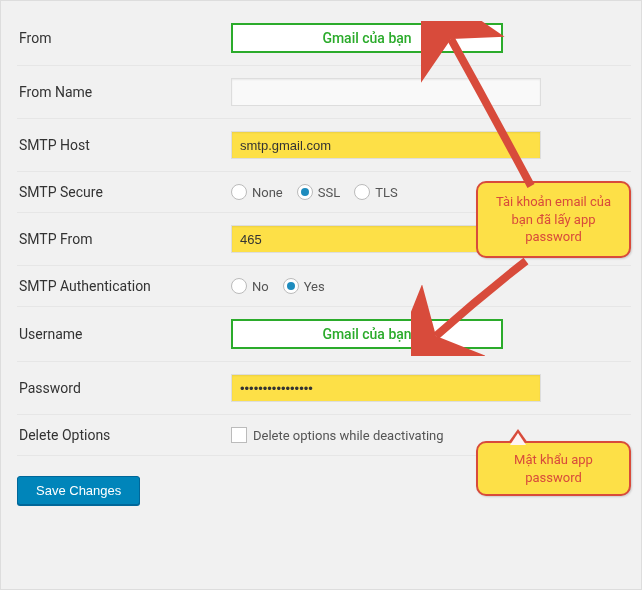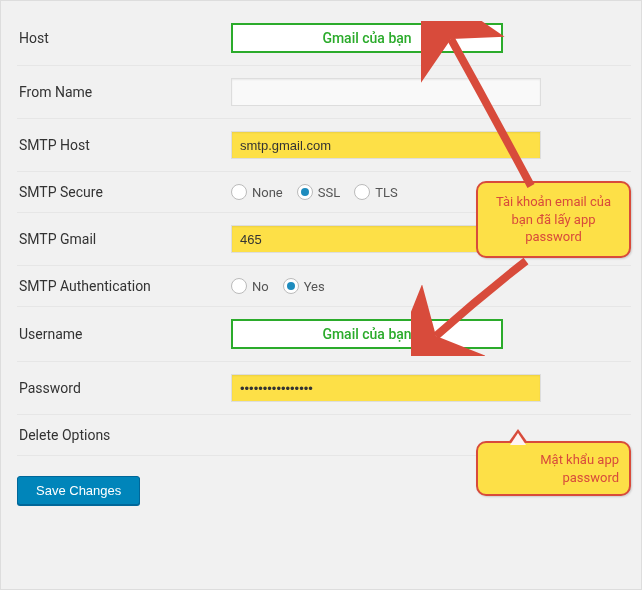--- a/index.html
+++ b/index.html
@@ -154,21 +154,21 @@
     position: absolute;
     pointer-events: none;
   }
 </style>
 </head>
 <body>
 
 <div class="page">
 
   <div class="form-row">
-    <div class="label">Host</div>
+    <div class="label">From</div>
     <div class="field">
       <div class="highlight-box">Gmail của bạn</div>
     </div>
   </div>
 
   <div class="form-row">
     <div class="label">From Name</div>
     <div class="field">
       <input class="text-input blurred" type="text" value="" style="">
     </div>
@@ -193,21 +193,21 @@
         <span>SSL</span>
       </label>
       <label class="radio-option">
         <span class="radio"></span>
         <span>TLS</span>
       </label>
     </div>
   </div>
 
   <div class="form-row">
-    <div class="label">SMTP Gmail</div>
+    <div class="label">SMTP From</div>
     <div class="field">
       <input class="text-input" type="text" value="465" style="">
     </div>
   </div>
 
   <div class="form-row">
     <div class="label">SMTP Authentication</div>
     <div class="field radio-group">
       <label class="radio-option">
         <span class="radio"></span>
@@ -229,31 +229,35 @@
 
   <div class="form-row">
     <div class="label">Password</div>
     <div class="field">
       <input class="text-input" type="text" value="••••••••••••••••" style="">
     </div>
   </div>
 
   <div class="form-row">
     <div class="label">Delete Options</div>
+    <div class="field">
+      <span class="checkbox"></span>
+      <span class="checkbox-label">Delete options while deactivating</span>
+    </div>
   </div>
 
   <div style="border-bottom:none;padding-top:4px;">
     <button class="save-btn">Save Changes</button>
   </div>
 
   <div class="callout" style="top:180px;left:475px;width:155px;">
     <span>Tài khoản email của bạn đã lấy app password</span>
   </div>
 
-  <div class="callout" style="top:440px;left:475px;width:155px;padding:8px 10px;text-align:right;">
+  <div class="callout" style="top:440px;left:475px;width:155px;padding:8px 10px;">
     <span>Mật khẩu app password</span>
     <div class="callout-tail tl"></div>
   </div>
 
   <svg class="arrow" style="top:20px;left:420px;width:140px;height:170px;">
     <defs>
       <marker id="ah1" markerWidth="12" markerHeight="12" refX="3" refY="6" orient="auto">
         <path d="M0,0 L12,6 L0,12 L3,6 Z" fill="#d84b3b"></path>
       </marker>
     </defs>

